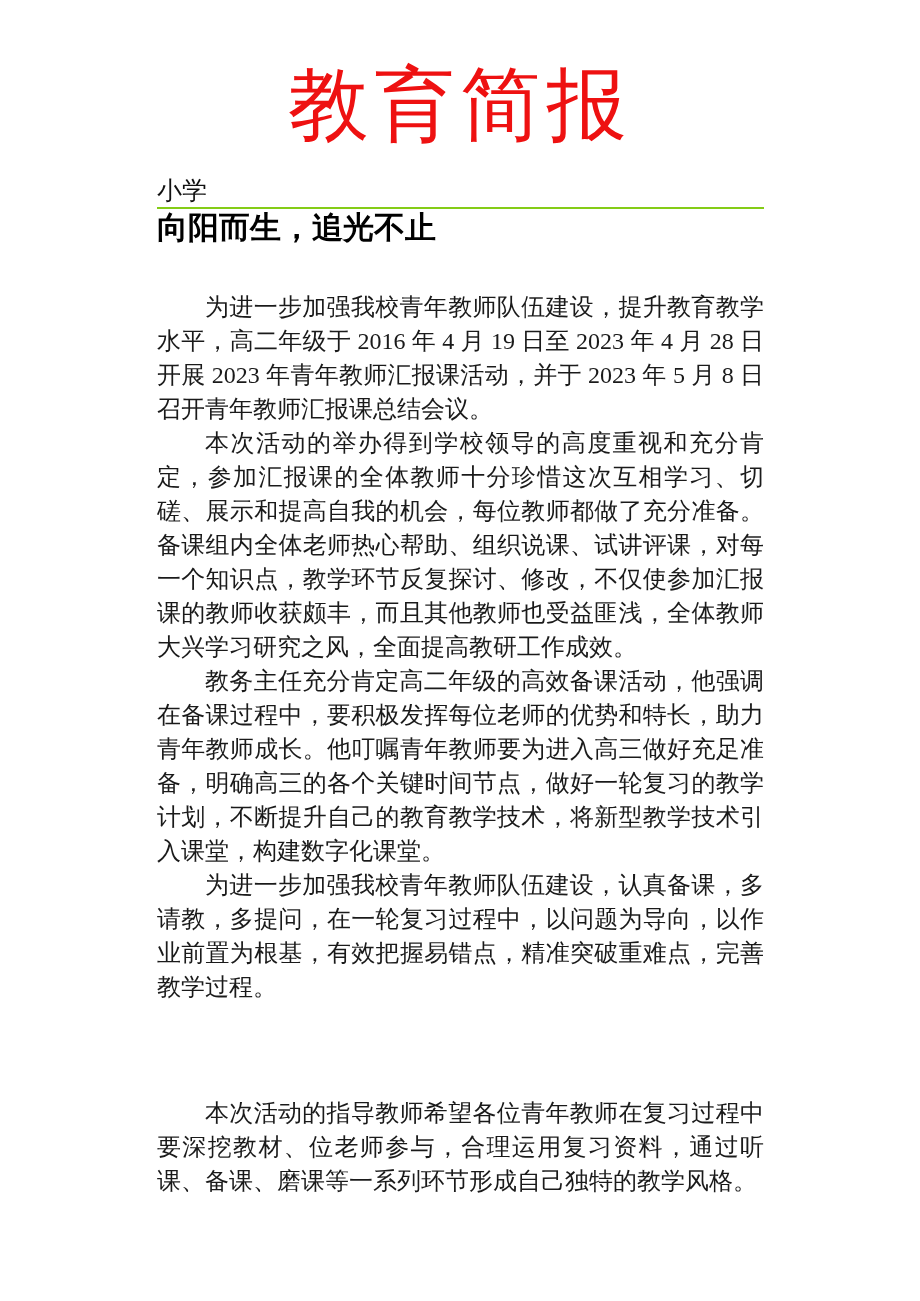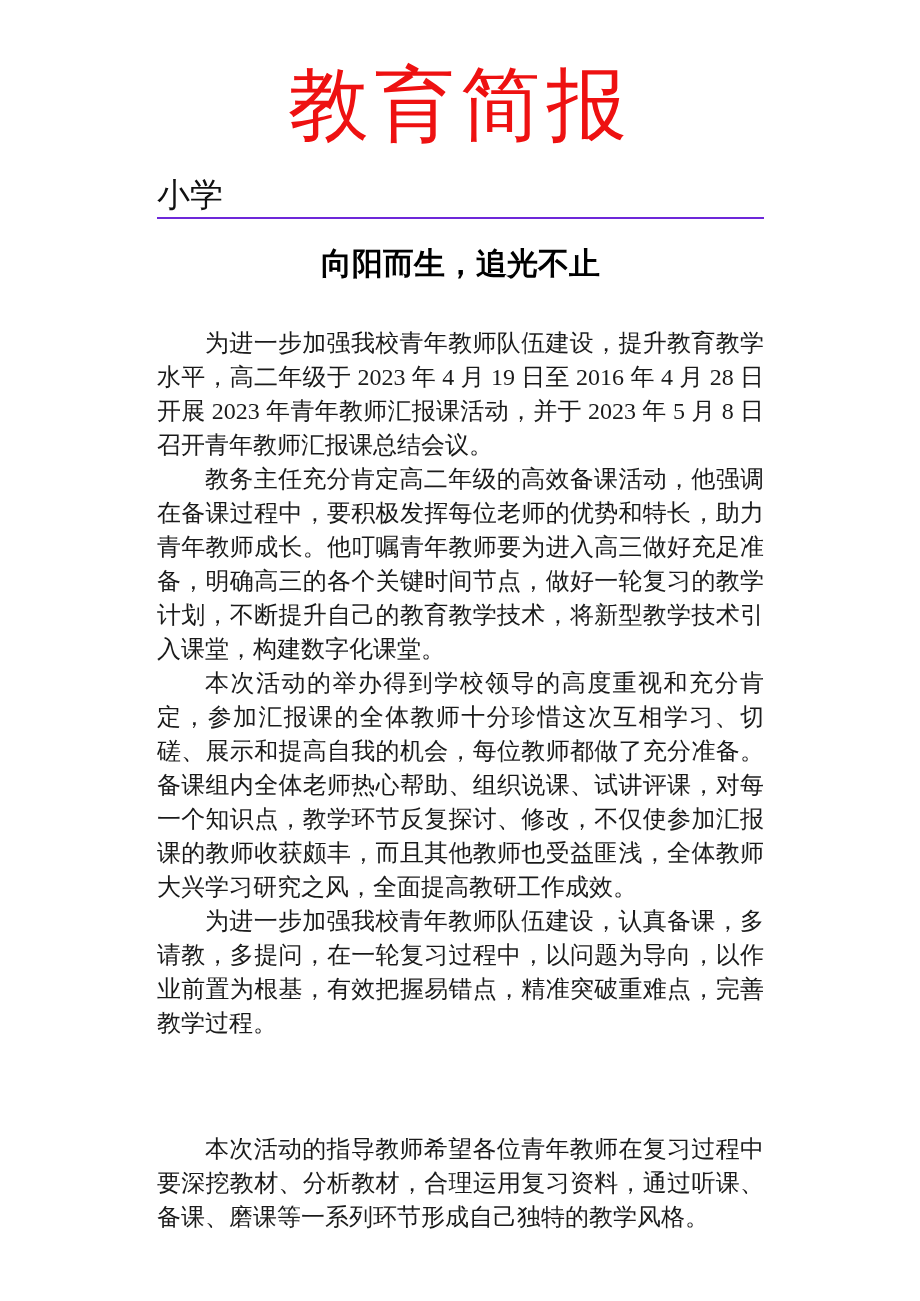--- a/index.html
+++ b/index.html
@@ -26,35 +26,33 @@
     font-weight: normal;
     letter-spacing: 6px;
     color: #ee1111;
     white-space: nowrap;
   }
   .meta-row {
     margin-top: 24px;
     display: flex;
     justify-content: space-between;
     align-items: flex-end;
-    border-bottom: 2px solid #6d28d9;
+    border-bottom: 2px solid #84cc16;
     padding-bottom: 1px;
-    font-size: 33px;
+    font-size: 25px;
     line-height: 1.2;
   }
   .meta-row .school {
     font-family: "Liberation Serif", "DejaVu Serif", serif;
   }
   .meta-row .date {
     font-family: "Liberation Sans", "DejaVu Sans", sans-serif;
     letter-spacing: 1px;
   }
   .headline {
-    margin-top: 26px;
-    text-align: center;
     font-family: "Liberation Sans", "DejaVu Sans", sans-serif;
     font-weight: bold;
     font-size: 31px;
     line-height: 1.25;
     color: #000000;
   }
   .body-text {
     margin-top: 42px;
   }
   .body-text p {
@@ -75,20 +73,20 @@
 
   <div class="bulletin-title">教育简报</div>
 
   <div class="meta-row">
     <span class="school">小学</span>
   </div>
 
   <div class="headline">向阳而生，追光不止</div>
 
   <div class="body-text">
-    <p>为进一步加强我校青年教师队伍建设，提升教育教学水平，高二年级于 2023 年 4 月 19 日至 2016 年 4 月 28 日开展 2023 年青年教师汇报课活动，并于 2023 年 5 月 8 日召开青年教师汇报课总结会议。</p>
+    <p>为进一步加强我校青年教师队伍建设，提升教育教学水平，高二年级于 2016 年 4 月 19 日至 2023 年 4 月 28 日开展 2023 年青年教师汇报课活动，并于 2023 年 5 月 8 日召开青年教师汇报课总结会议。</p>
+    <p>本次活动的举办得到学校领导的高度重视和充分肯定，参加汇报课的全体教师十分珍惜这次互相学习、切磋、展示和提高自我的机会，每位教师都做了充分准备。备课组内全体老师热心帮助、组织说课、试讲评课，对每一个知识点，教学环节反复探讨、修改，不仅使参加汇报课的教师收获颇丰，而且其他教师也受益匪浅，全体教师大兴学习研究之风，全面提高教研工作成效。</p>
     <p>教务主任充分肯定高二年级的高效备课活动，他强调在备课过程中，要积极发挥每位老师的优势和特长，助力青年教师成长。他叮嘱青年教师要为进入高三做好充足准备，明确高三的各个关键时间节点，做好一轮复习的教学计划，不断提升自己的教育教学技术，将新型教学技术引入课堂，构建数字化课堂。</p>
-    <p>本次活动的举办得到学校领导的高度重视和充分肯定，参加汇报课的全体教师十分珍惜这次互相学习、切磋、展示和提高自我的机会，每位教师都做了充分准备。备课组内全体老师热心帮助、组织说课、试讲评课，对每一个知识点，教学环节反复探讨、修改，不仅使参加汇报课的教师收获颇丰，而且其他教师也受益匪浅，全体教师大兴学习研究之风，全面提高教研工作成效。</p>
     <p>为进一步加强我校青年教师队伍建设，认真备课，多请教，多提问，在一轮复习过程中，以问题为导向，以作业前置为根基，有效把握易错点，精准突破重难点，完善教学过程。</p>
-    <p class="closing">本次活动的指导教师希望各位青年教师在复习过程中要深挖教材、分析教材，合理运用复习资料，通过听课、备课、磨课等一系列环节形成自己独特的教学风格。</p>
+    <p class="closing">本次活动的指导教师希望各位青年教师在复习过程中要深挖教材、位老师参与，合理运用复习资料，通过听课、备课、磨课等一系列环节形成自己独特的教学风格。</p>
   </div>
 
 </div>
 
 </body></html>

